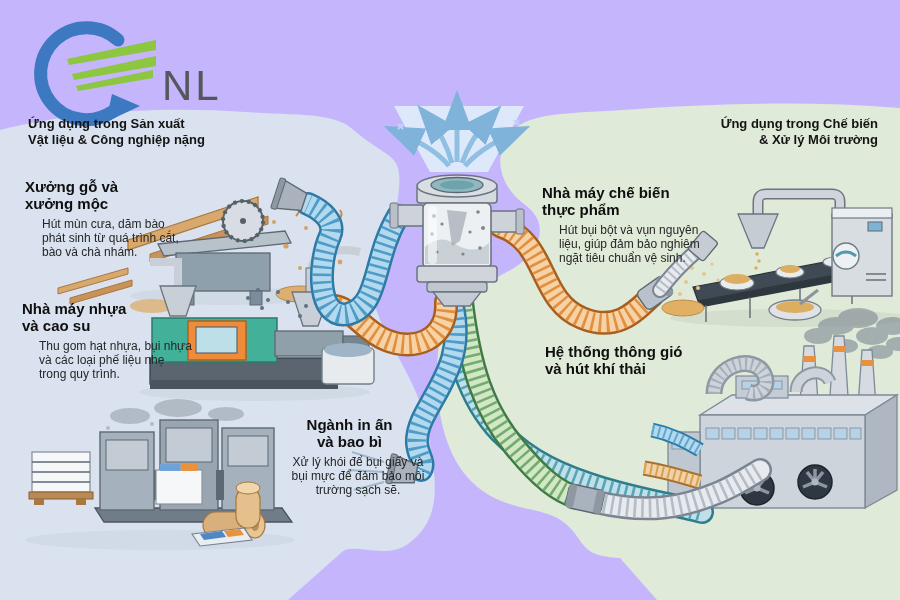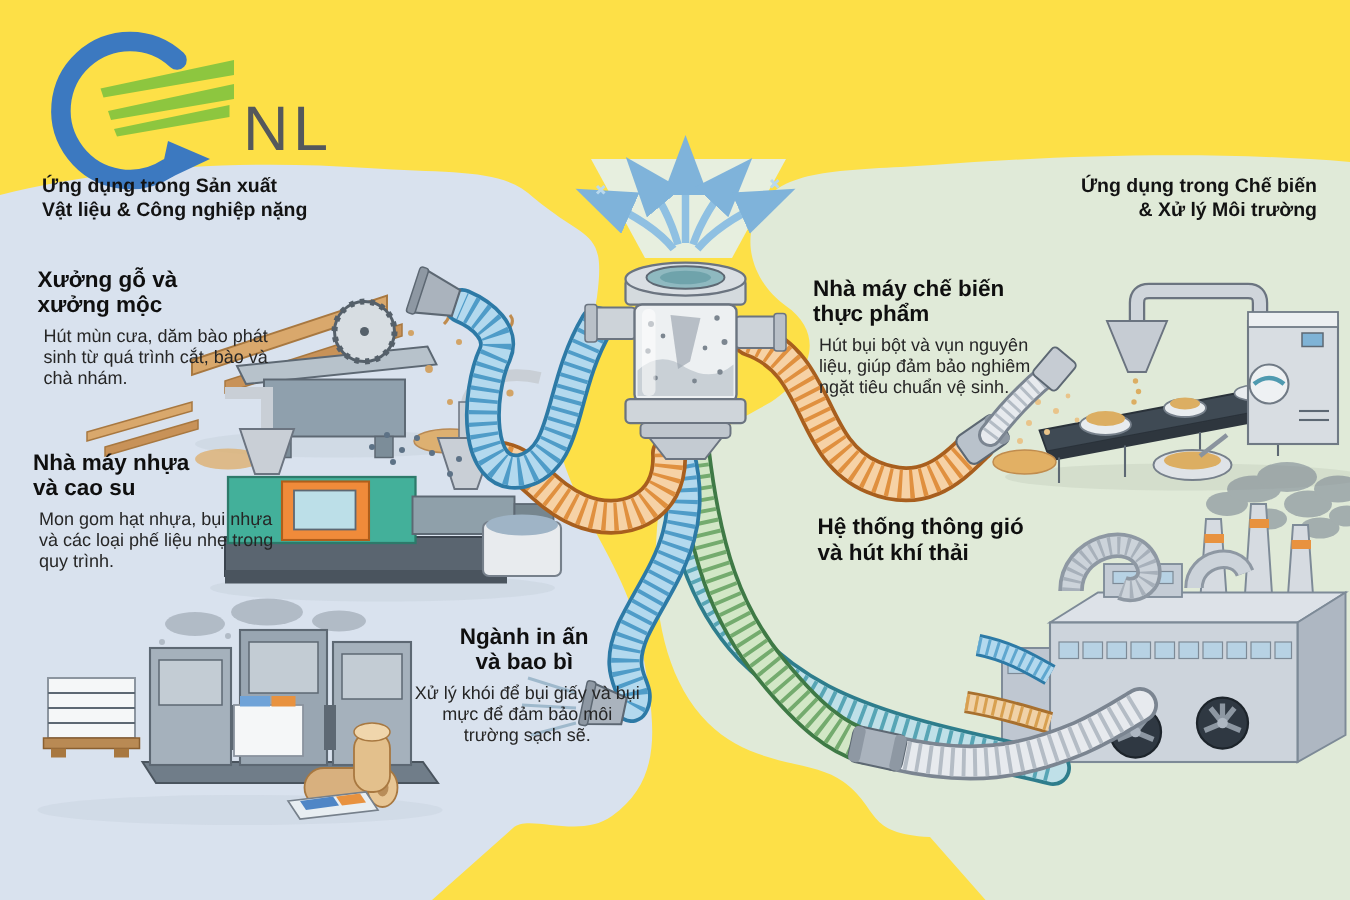--- a/index.html
+++ b/index.html
@@ -1,31 +1,31 @@
 <!DOCTYPE html>
 <html><head>
 <meta charset="utf-8">
 <style>
   html,body{margin:0;padding:0;background:#fff;}
-  .stage{position:relative;width:900px;height:600px;overflow:hidden;background:#fde047;
+  .stage{position:relative;width:900px;height:600px;overflow:hidden;background:#c4b5fd;
          font-family:"Liberation Sans","DejaVu Sans",sans-serif;}
   svg{display:block;}
   .layer{position:absolute;left:0;top:0;}
   
   .logo{position:absolute;left:10px;top:10px;width:240px;height:120px;}
   .logo-nl{font-size:42px;letter-spacing:3px;fill:#54585c;}
   
   .panel-title{position:absolute;font-weight:bold;font-size:13px;line-height:1.2;
                color:#131313;white-space:pre-line;}
   .panel-title.left{left:28px;top:116px;}
   .panel-title.right{right:22px;top:116px;text-align:right;}
   
   .tb{position:absolute;color:#1c1c1c;}
   .tb h3{margin:0;font-size:15px;line-height:1.12;font-weight:bold;white-space:pre-line;color:#0f0f0f;}
-  .tb p{margin:4px 0 0 4px;font-size:12px;line-height:1.2;color:#262626;}
+  .tb p{margin:4px 0 0 17px;font-size:12px;line-height:1.2;color:#262626;}
   
   .h-out{fill:none;stroke-linecap:round;stroke-width:24px;}
   .h-in{fill:none;stroke-linecap:round;stroke-width:19px;}
   .h-rib{fill:none;stroke-linecap:butt;stroke-width:19px;stroke-dasharray:2.6 5;}
   .blue .h-out{stroke:#2d7aa6;} .blue .h-in{stroke:#b3d9ee;} .blue .h-rib{stroke:#4f9cc8;}
   .teal .h-out{stroke:#2e7d8c;} .teal .h-in{stroke:#bfe0e8;} .teal .h-rib{stroke:#57a5b5;}
   .orange .h-out{stroke:#a85f1e;} .orange .h-in{stroke:#f6d2a6;} .orange .h-rib{stroke:#e0903f;}
   .green .h-out{stroke:#3f7a46;} .green .h-in{stroke:#d2e7c6;} .green .h-rib{stroke:#74ab6e;}
   .gray .h-out{stroke:#7b8591;} .gray .h-in{stroke:#e7eaee;} .gray .h-rib{stroke:#b4bcc5;}
   .thin.h14 .h-out{stroke-width:16px;} .thin.h14 .h-in{stroke-width:12px;} .thin.h14 .h-rib{stroke-width:12px;stroke-dasharray:2 4;}
@@ -430,21 +430,21 @@
 &amp; Xử lý Môi trường</div>
 
   <div class="tb" style="left:25px;top:179px;width:155px;">
     <h3>Xưởng gỗ và
 xưởng mộc</h3>
     <p>Hút mùn cưa, dăm bào phát sinh từ quá trình cắt, bào và chà nhám.</p>
   </div>
   <div class="tb" style="left:22px;top:301px;width:170px;">
     <h3>Nhà máy nhựa
 và cao su</h3>
-    <p>Mon gom hạt nhựa, bụi nhựa và các loại phế liệu nhẹ trong quy trình.</p>
+    <p>Thu gom hạt nhựa, bụi nhựa và các loại phế liệu nhẹ trong quy trình.</p>
   </div>
   <div class="tb" style="left:272px;top:417px;width:155px;text-align:center;">
     <h3>Ngành in ấn
 và bao bì</h3>
     <p>Xử lý khói để bụi giấy và bụi mực để đảm bảo môi trường sạch sẽ.</p>
   </div>
   <div class="tb" style="left:542px;top:185px;width:165px;">
     <h3>Nhà máy chế biến
 thực phẩm</h3>
     <p>Hút bụi bột và vụn nguyên liệu, giúp đảm bảo nghiêm ngặt tiêu chuẩn vệ sinh.</p>

